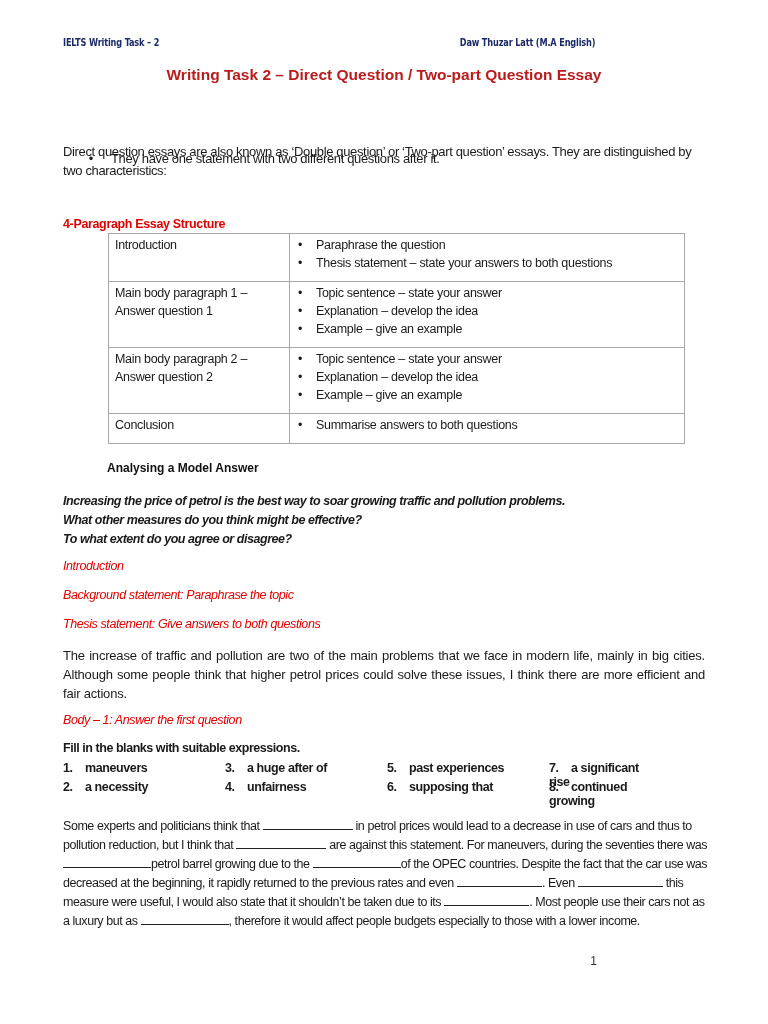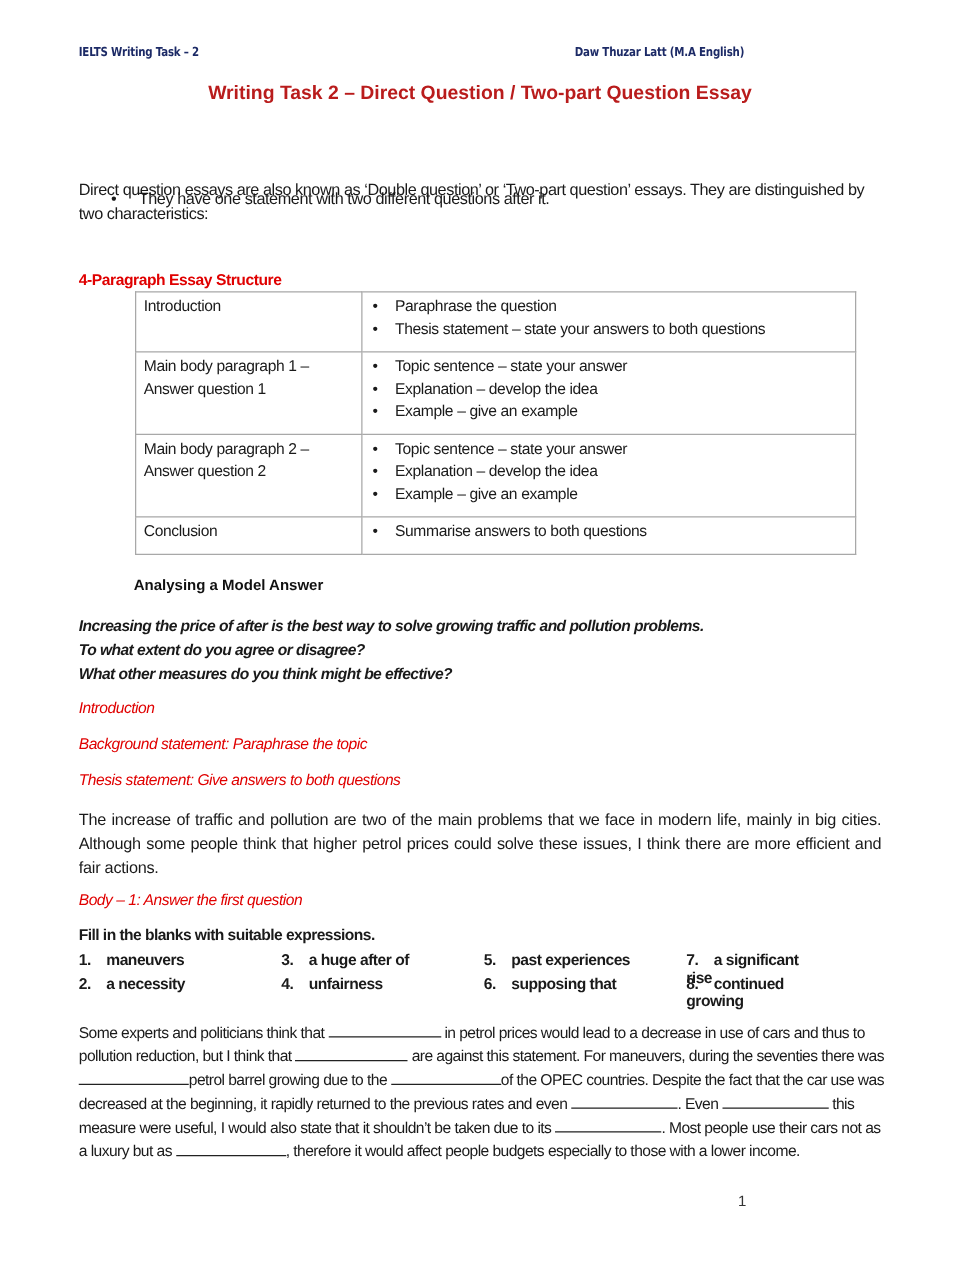--- a/index.html
+++ b/index.html
@@ -96,23 +96,23 @@
           <li>Summarise answers to both questions</li>
         </ul>
       </td>
     </tr>
   </tbody>
     </table>
 
   <div class="abs h2">Analysing a Model Answer</div>
 
   <div class="abs body-text q">
-    <div>Increasing the price of after is the best way to solve growing traffic and pollution problems.</div>
+    <div>Increasing the price of petrol is the best way to soar growing traffic and pollution problems.</div>
+    <div>What other measures do you think might be effective?</div>
     <div>To what extent do you agree or disagree?</div>
-    <div>What other measures do you think might be effective?</div>
   </div>
 
   <div class="abs body-text red lab" style="top:559px">Introduction</div>
   <div class="abs body-text red lab" style="top:588px">Background statement: Paraphrase the topic</div>
   <div class="abs body-text red lab" style="top:617px">Thesis statement: Give answers to both questions</div>
 
   <div class="abs body-text para" style="top:646px">The increase of traffic and pollution are two of the main problems that we face in modern life, mainly in big cities. Although some people think that higher petrol prices could solve these issues, I think there are more efficient and fair actions.</div>
 
   <div class="abs body-text red lab" style="top:713px">Body – 1: Answer the first question</div>
 

